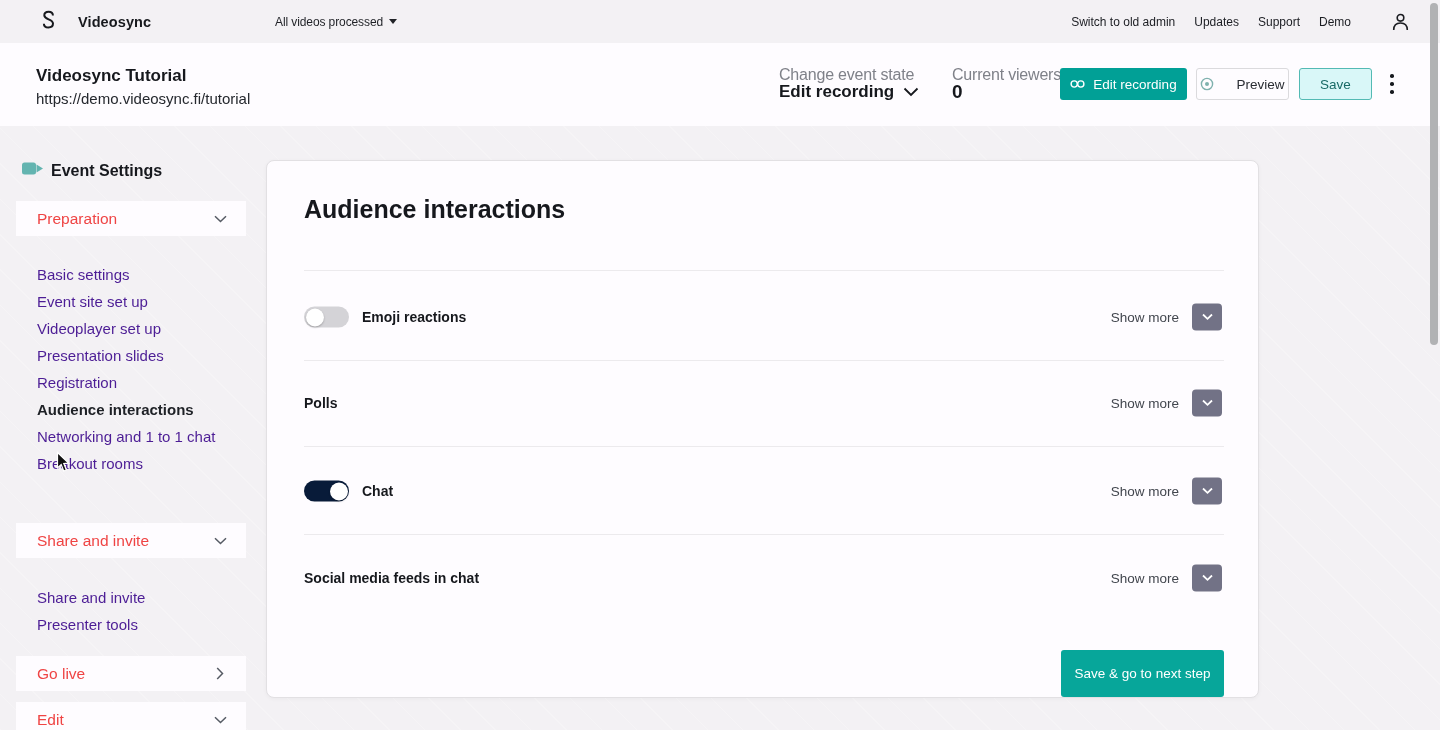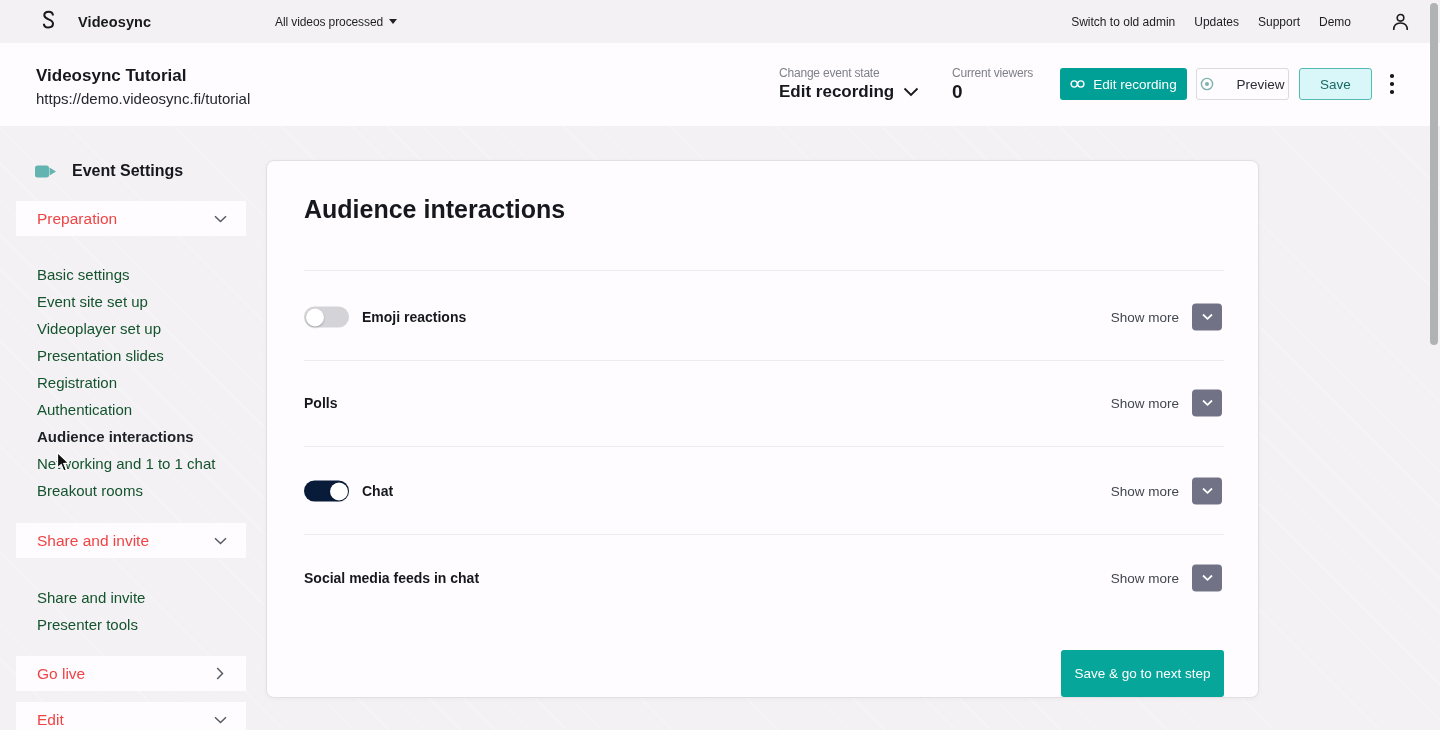--- a/index.html
+++ b/index.html
@@ -12,38 +12,38 @@
 #logo .s{font-size:21px;font-weight:700;line-height:1;transform:translateY(-1px)}
 #logo .t{font-size:14.5px;font-weight:600;letter-spacing:.1px;color:#17191d}
 #videos-dd{position:absolute;left:275px;top:0;height:43px;display:flex;align-items:center;gap:6px;font-size:12px;letter-spacing:-.1px;font-weight:500;color:#1f2126}
 .caret{width:0;height:0;border-left:4px solid transparent;border-right:4px solid transparent;border-top:5px solid #202227}
 #topbar-links{position:absolute;right:89px;top:0;height:43px;display:flex;align-items:center;gap:19px;font-size:12px;font-weight:400;color:#1b1d22}
 #user-icon{position:absolute;right:31px;top:13px}
 
 #header{position:absolute;left:0;top:43px;width:1440px;height:83px;background:#fefcff}
 #page-title{position:absolute;left:36px;top:23px;font-size:17px;font-weight:700;color:#16181d}
 #page-url{position:absolute;left:36px;top:47px;font-size:15px;color:#25282e}
-.minilabel{font-size:12px;letter-spacing:-.2px;color:#7f8189}
+.minilabel{font-size:16px;letter-spacing:-.2px;color:#7f8189}
 #state-label{position:absolute;left:779px;top:23px}
 #state-value{position:absolute;left:779px;top:39px;font-size:17px;font-weight:700;display:flex;align-items:center;gap:9px}
 #viewers-label{position:absolute;left:952px;top:23px}
 #viewers-count{position:absolute;left:952px;top:38px;font-size:19px;font-weight:700}
 .hbtn{position:absolute;top:25px;height:32px;border-radius:3px;display:flex;align-items:center;justify-content:center;font-size:13.5px;font-weight:500}
 #btn-edit-recording{left:1060px;width:127px;background:#01a096;color:#fff;gap:8px}
 #btn-preview{left:1196px;width:93px;background:#fefcff;border:1px solid #dbdadd;color:#2a2d33;gap:22px}
 #btn-save{left:1299px;width:73px;background:#d9f7f8;border:1px solid #53bab4;color:#186a66}
 #kebab{position:absolute;left:1390px;top:31px;display:flex;flex-direction:column;gap:4.5px}
 #kebab i{width:3.5px;height:3.5px;border-radius:50%;background:#171a1f}
 
-#sb-head{position:absolute;left:35px;top:162px;display:flex;align-items:center;gap:16px}
+#sb-head{position:absolute;left:22px;top:162px;display:flex;gap:8px}
 #sb-head .t{font-size:16px;font-weight:700;color:#16181d}
 .sb-section{position:absolute;left:16px;width:230px;height:35px;background:#fefcff;display:flex;align-items:center;padding-left:21px;font-size:15.5px;font-weight:500;color:#ef4444}
 .sb-section svg{position:absolute;right:19px}
 .sb-items{position:absolute;left:37px;display:flex;flex-direction:column}
-.sb-items span{height:27px;display:flex;align-items:center;font-size:15px;color:#14532d}
+.sb-items span{height:27px;display:flex;align-items:center;font-size:15px;color:#4c1d95}
 .sb-items span.active{font-weight:700;color:#1e2126}
 
 #card{position:absolute;left:266px;top:160px;width:993px;height:538px;background:#fefcff;border:1px solid #e2e0e3;border-radius:8px;box-shadow:0 1px 4px rgba(0,0,0,.04)}
 #card h1{position:absolute;left:37px;top:34px;font-size:25px;font-weight:700;color:#16181d}
 .divider{position:absolute;left:37px;width:920px;height:1px;background:#eceaed}
 .row-label{position:absolute;font-size:14px;font-weight:700;color:#16181d;transform:translateY(-50%)}
 .toggle{position:absolute;left:37px;width:45px;height:21px;border-radius:11px;transform:translateY(-50%)}
 .toggle .knob{position:absolute;top:1.5px;width:18px;height:18px;border-radius:50%;background:#fff;box-shadow:0 1px 2px rgba(0,0,0,.25)}
 .toggle.off{background:#d4d3d7}
 .toggle.off .knob{left:1.5px}
@@ -131,21 +131,20 @@
   <svg width="13" height="8" viewBox="0 0 13 8">
       <polyline points="1,1.2 6.5,6.5 12,1.2" stroke="#565b64" stroke-width="1.5" fill="none"></polyline>
     </svg>
 </div>
 <div class="sb-items" style="top:261px">
   <span>Basic settings</span>
   <span>Event site set up</span>
   <span>Videoplayer set up</span>
   <span>Presentation slides</span>
   <span>Registration</span>
-  <span>Authentication</span>
   <span class="active">Audience interactions</span>
   <span>Networking and 1 to 1 chat</span>
   <span>Breakout rooms</span>
 </div>
 
 <div class="sb-section" style="top:523px">
   <span>Share and invite</span>
   <svg width="13" height="8" viewBox="0 0 13 8">
       <polyline points="1,1.2 6.5,6.5 12,1.2" stroke="#565b64" stroke-width="1.5" fill="none"></polyline>
     </svg>

